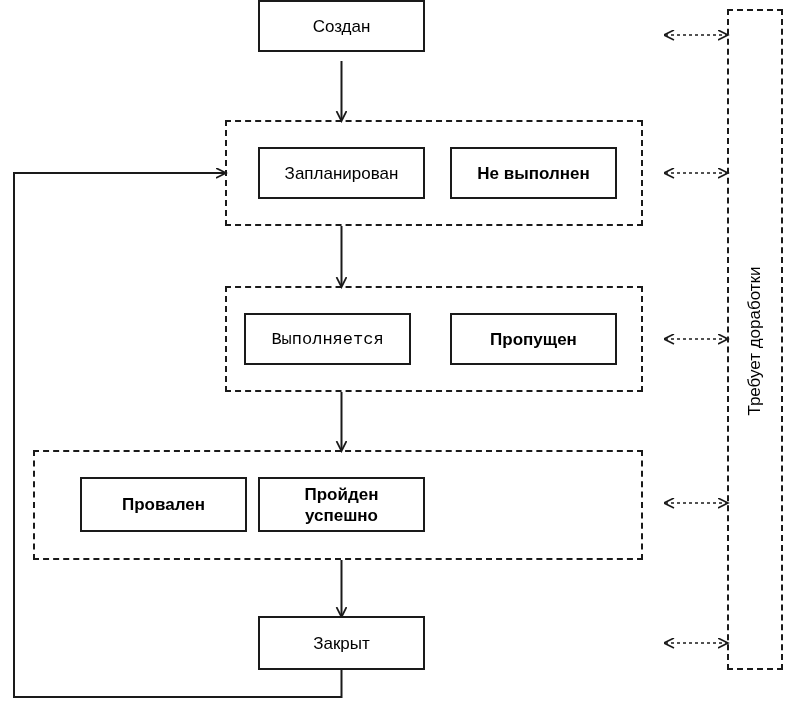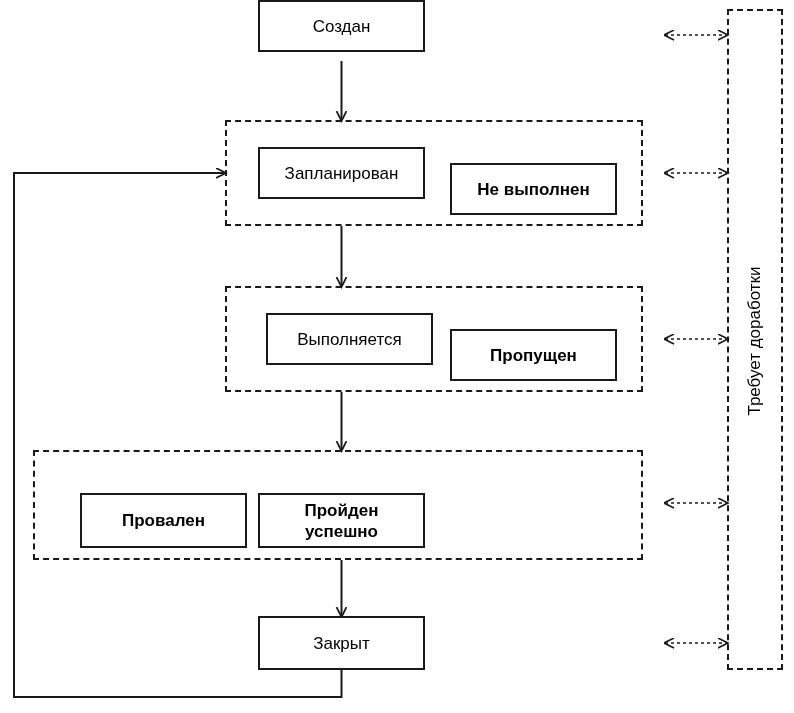--- a/index.html
+++ b/index.html
@@ -26,21 +26,21 @@
     display: flex;
     align-items: center;
     justify-content: center;
     text-align: center;
     color: #000000;
     font-size: 17px;
     line-height: 21px;
     white-space: pre-line;
   }
   .state-box.regular { font-weight: 400; }
-  .state-box.bold    { font-weight: 700; margin-top: 16px; }
+  .state-box.bold    { font-weight: 700; }
 
   
   .group-box {
     position: absolute;
     box-sizing: border-box;
     border: 2px dashed #1a1a1a;
     background: transparent;
   }
   
   .rework-panel {
@@ -107,21 +107,21 @@
   <div class="group-box" style="left:225px; top:120px; width:418px; height:106px;"></div>
   <div class="group-box" style="left:225px; top:286px; width:418px; height:106px;"></div>
   <div class="group-box" style="left:33px; top:450px; width:610px; height:110px;"></div>
 
   <div class="state-box regular" style="left:258px; top:0; width:167px; height:52px;">Создан</div>
 
   <div class="state-box regular" style="left:258px; top:147px; width:167px; height:52px;">Запланирован</div>
 
   <div class="state-box bold" style="left:450px; top:147px; width:167px; height:52px;">Не выполнен</div>
 
-  <div class="state-box regular" style="left:266px; top:313px; width:167px; height:52px;">Выполняется</div>
+  <div class="state-box regular" style="left:244px; top:313px; width:167px; height:52px;font-family:Liberation Mono, monospace;">Выполняется</div>
 
   <div class="state-box bold" style="left:450px; top:313px; width:167px; height:52px;">Пропущен</div>
 
   <div class="state-box bold" style="left:80px; top:477px; width:167px; height:55px;">Провален</div>
 
   <div class="state-box bold" style="left:258px; top:477px; width:167px; height:55px;">Пройден
 успешно</div>
 
 
   <div class="state-box regular" style="left:258px; top:616px; width:167px; height:54px;">Закрыт</div>

